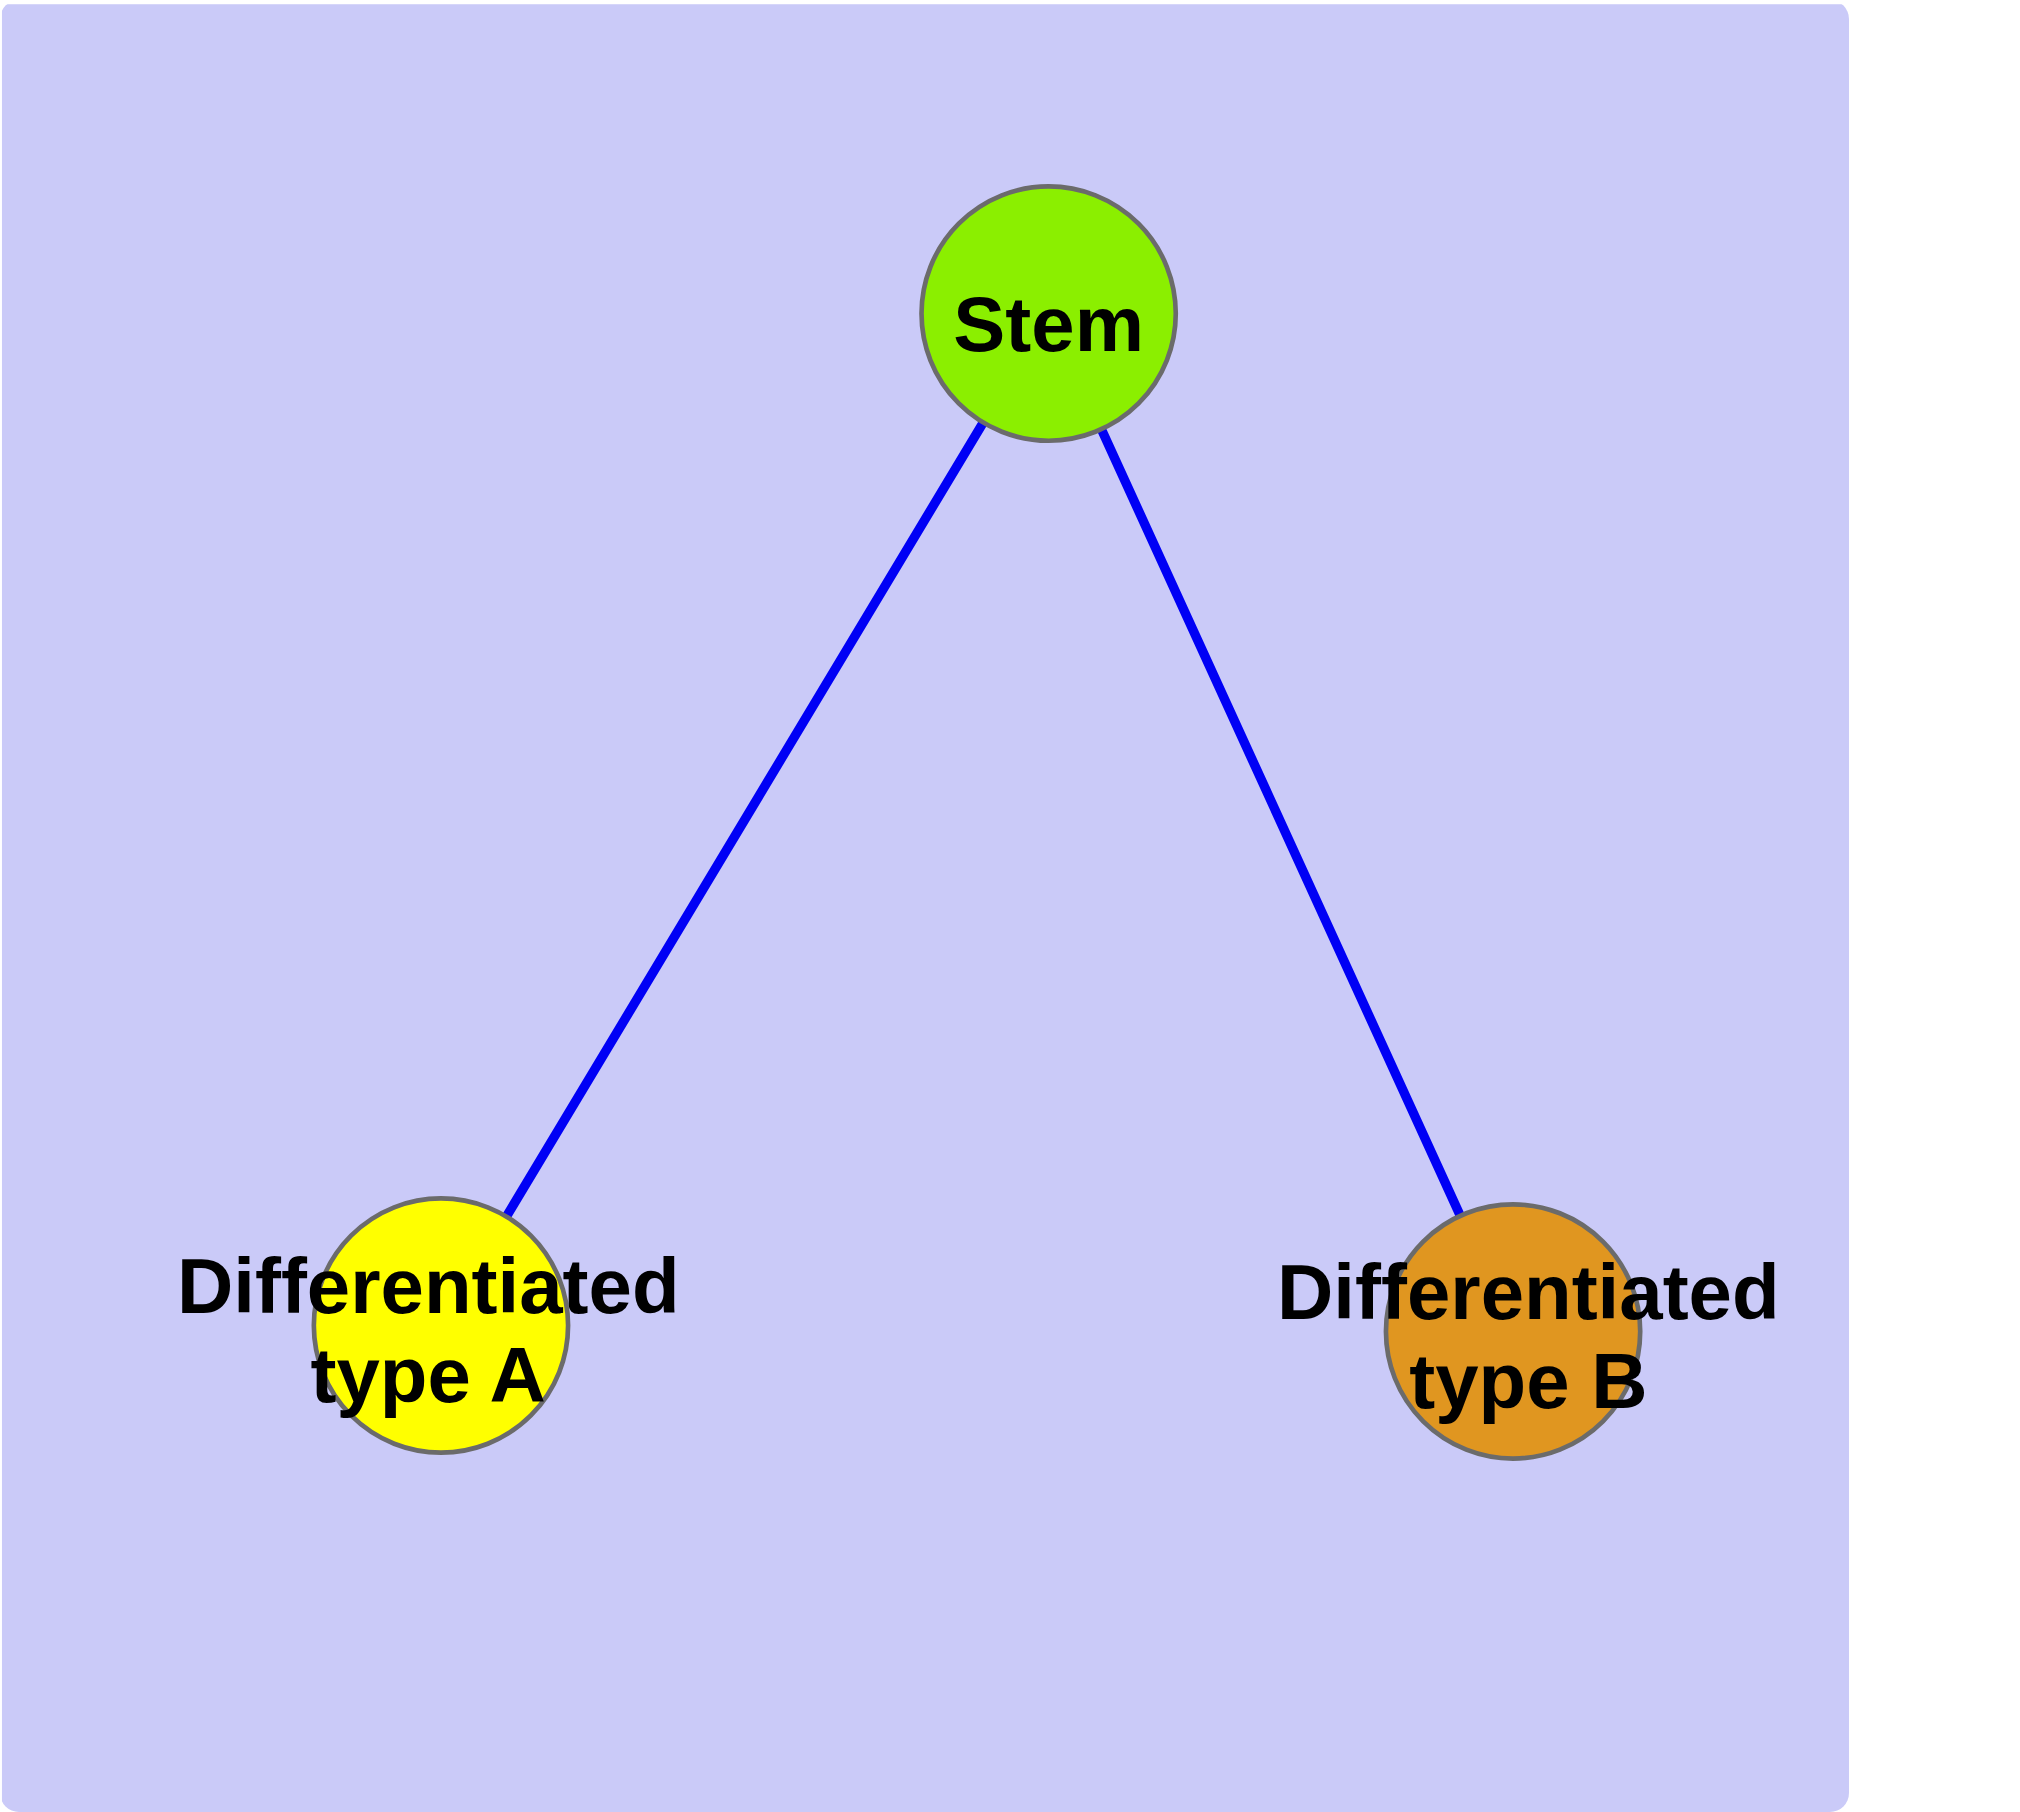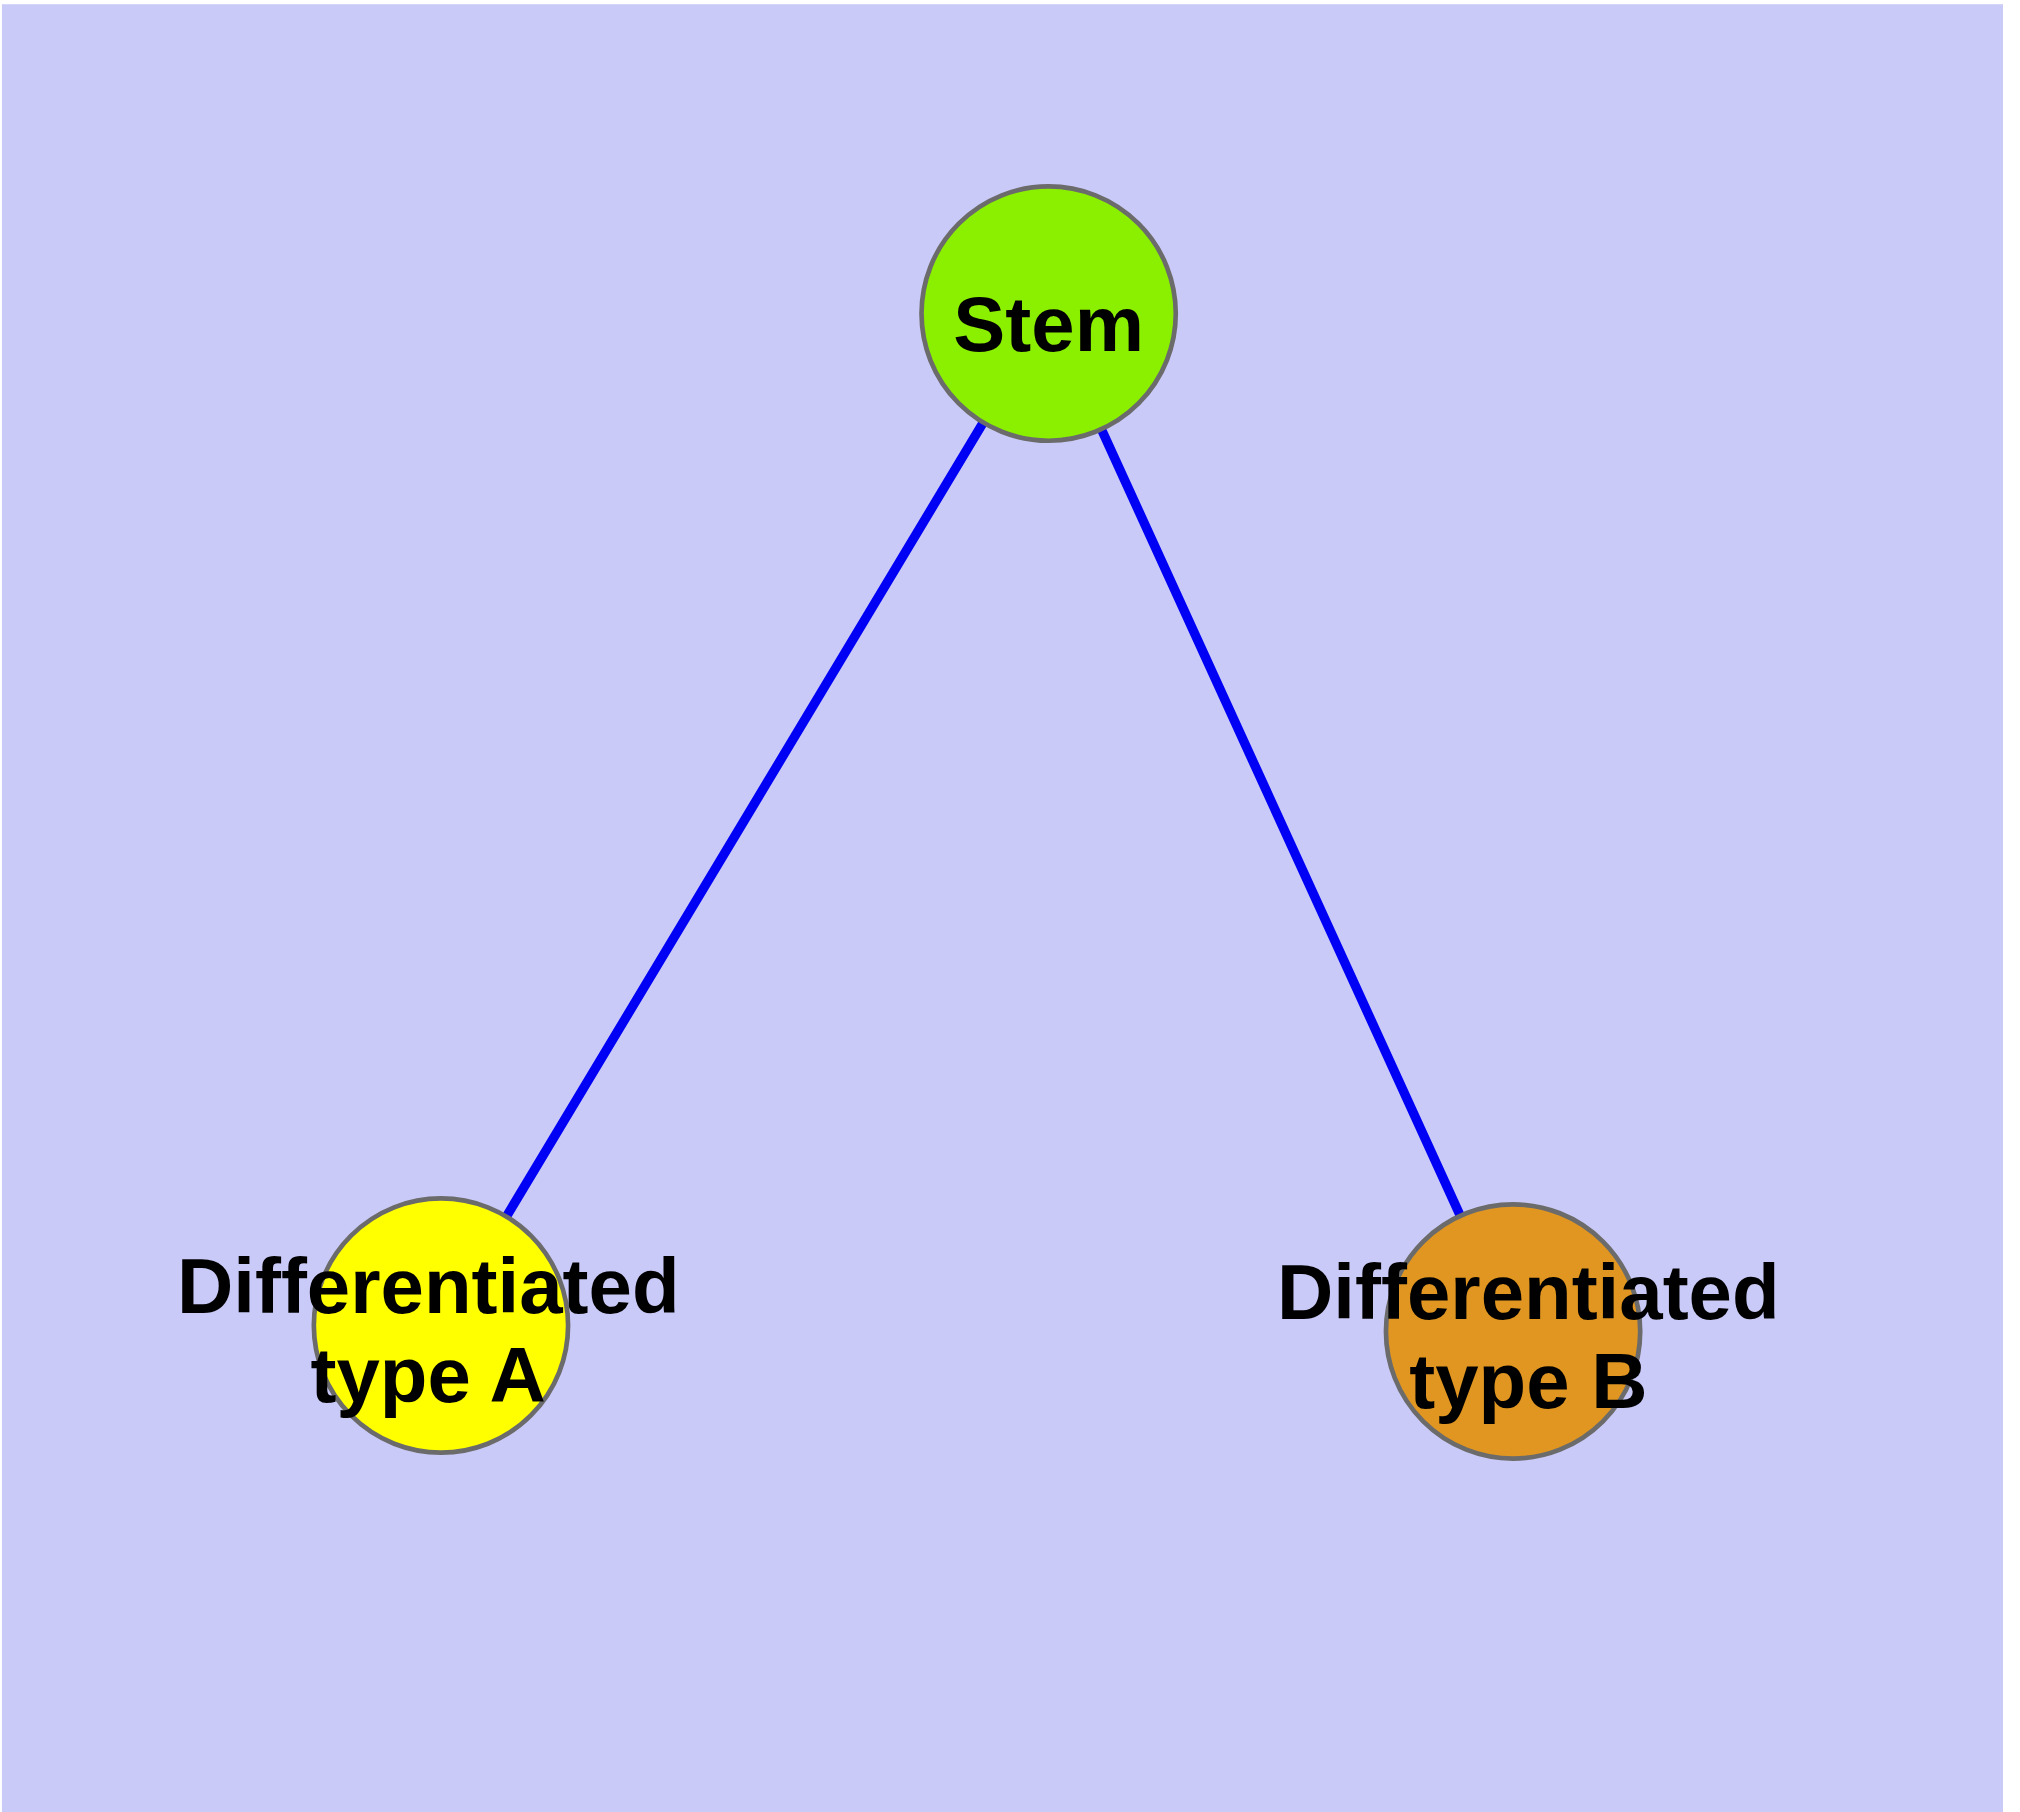--- a/index.html
+++ b/index.html
@@ -3,24 +3,25 @@
 <meta charset="utf-8">
 <title>Diagram</title>
 <style>
   html, body {
     margin: 0;
     padding: 0;
     background: #ffffff;
   }
   #app {
     position: relative;
-    width: 2003px;
+    width: 1849px;
     height: 1812px;
     background: #ffffff;
     overflow: hidden;
+    border-radius: 19px;
   }
   #scene {
     display: block;
     width: 2021px;
     height: 1812px;
   }
   .edges line {
     stroke-width: 11px;
     stroke-linecap: round;
   }

